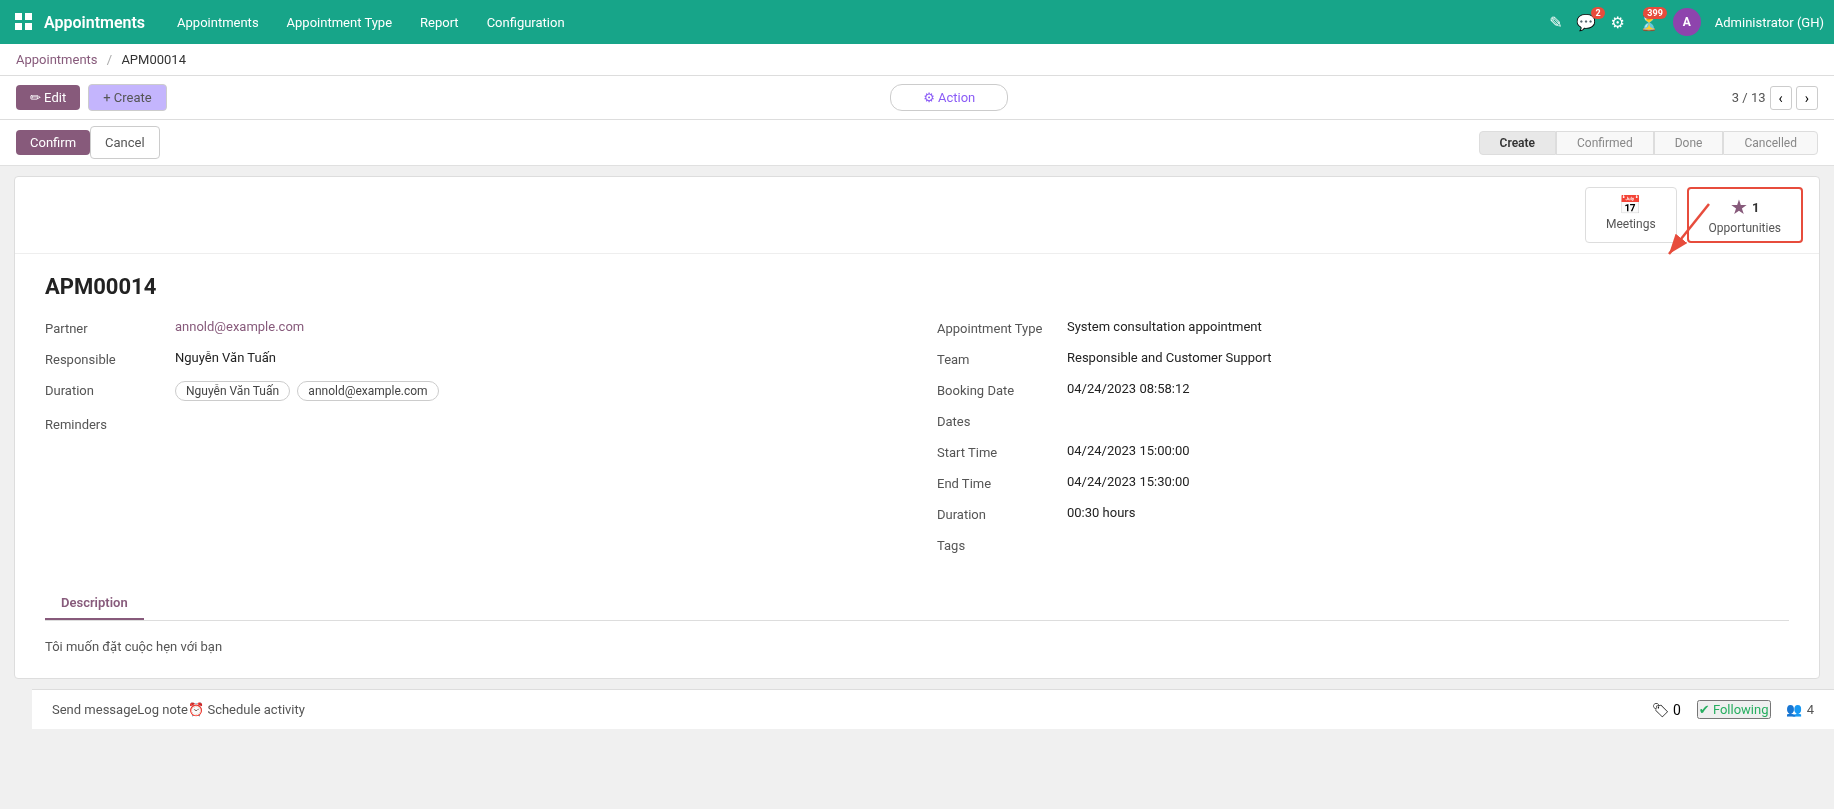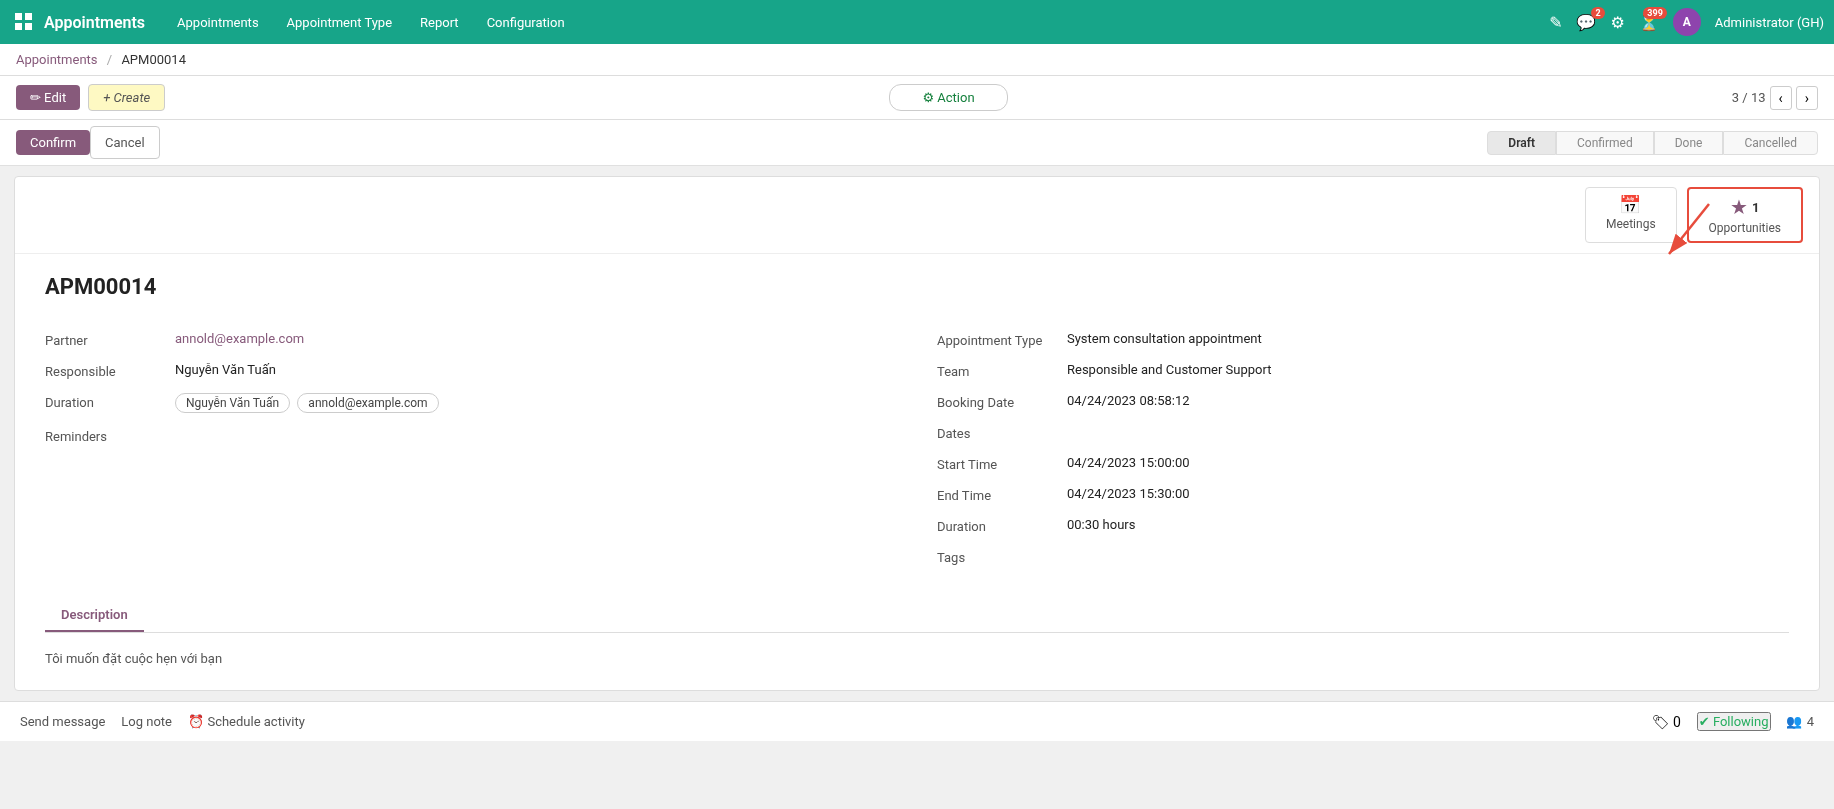--- a/index.html
+++ b/index.html
@@ -68,26 +68,26 @@
       align-items: center;
       gap: 8px;
       border-bottom: 1px solid #ddd;
     }
     .btn-edit {
       background: #875a7b; color: white; border: none;
       padding: 5px 14px; border-radius: 4px; cursor: pointer; font-size: 13px;
       display: flex; align-items: center; gap: 4px;
     }
     .btn-create {
-      background: #fef9c3; color: #555; border: 1px solid #ccc;
+      background: #c4b5fd; color: #555; border: 1px solid #ccc;
       padding: 5px 14px; border-radius: 4px; cursor: pointer; font-size: 13px;
-      display: flex; align-items: center; gap: 4px; font-style: italic;
+      display: flex; align-items: center; gap: 4px;
     }
     .btn-action {
-      background: white; color: #15803d; border: 1px solid #ccc;
+      background: white; color: #8b5cf6; border: 1px solid #ccc;
       padding: 5px 32px; border-radius: 12px; cursor: pointer; font-size: 13px;
       display: flex; align-items: center; gap: 4px;
       margin-left: auto;
     }
     .nav-counter {
       margin-left: auto; display: flex; align-items: center; gap: 4px;
       font-size: 13px; color: #555;
     }
     .nav-btn {
       background: white; border: 1px solid #ccc; padding: 3px 8px;
@@ -158,21 +158,21 @@
     .form-area {
       padding: 20px 30px;
     }
     .form-title {
       font-size: 22px; font-weight: bold; color: #222;
       margin-bottom: 20px;
     }
     .form-columns {
       display: flex; gap: 40px;
     }
-    .form-col { flex: 1; margin-top: 12px; }
+    .form-col { flex: 1; }
     .form-field {
       display: flex; margin-bottom: 14px; align-items: flex-start;
     }
     .form-label {
       width: 130px; font-size: 13px; color: #555; padding-top: 2px;
       flex-shrink: 0;
     }
     .form-value {
       font-size: 13px; color: #222; flex: 1;
     }
@@ -198,21 +198,21 @@
     }
     .tab-content {
       font-size: 13px; color: #555; padding: 4px 0;
     }
 
     
     .bottom-bar {
       background: white;
       border-top: 1px solid #ddd;
       padding: 10px 20px;
-      display: flex; align-items: center; gap: 16px;
+      display: flex; align-items: center;  margin-left: 32px;
     }
     .bottom-btn {
       background: none; border: none; cursor: pointer;
       font-size: 13px; color: #555;
       display: flex; align-items: center; gap: 4px;
     }
     .bottom-right {
       margin-left: auto; display: flex; align-items: center; gap: 16px;
     }
     .following-btn {
@@ -277,21 +277,21 @@
     <span>3 / 13</span>
     <button class="nav-btn">‹</button>
     <button class="nav-btn">›</button>
   </div>
 </div>
 
 <div class="status-bar">
   <button class="btn-confirm">Confirm</button>
   <button class="btn-cancel-sm">Cancel</button>
   <div class="status-pipeline">
-    <span class="status-step active">Draft</span>
+    <span class="status-step active">Create</span>
     <span class="status-step">Confirmed</span>
     <span class="status-step">Done</span>
     <span class="status-step">Cancelled</span>
   </div>
 </div>
 
 <div class="main-content">
 
   <div class="smart-buttons">
     <button class="smart-btn">

